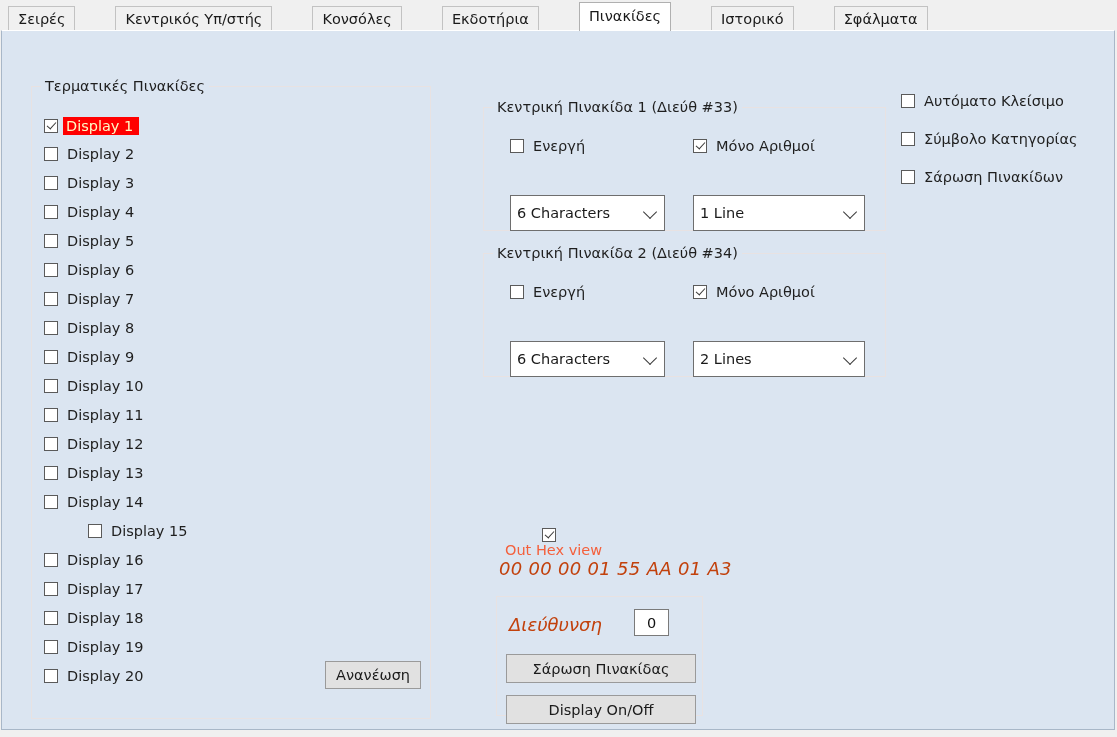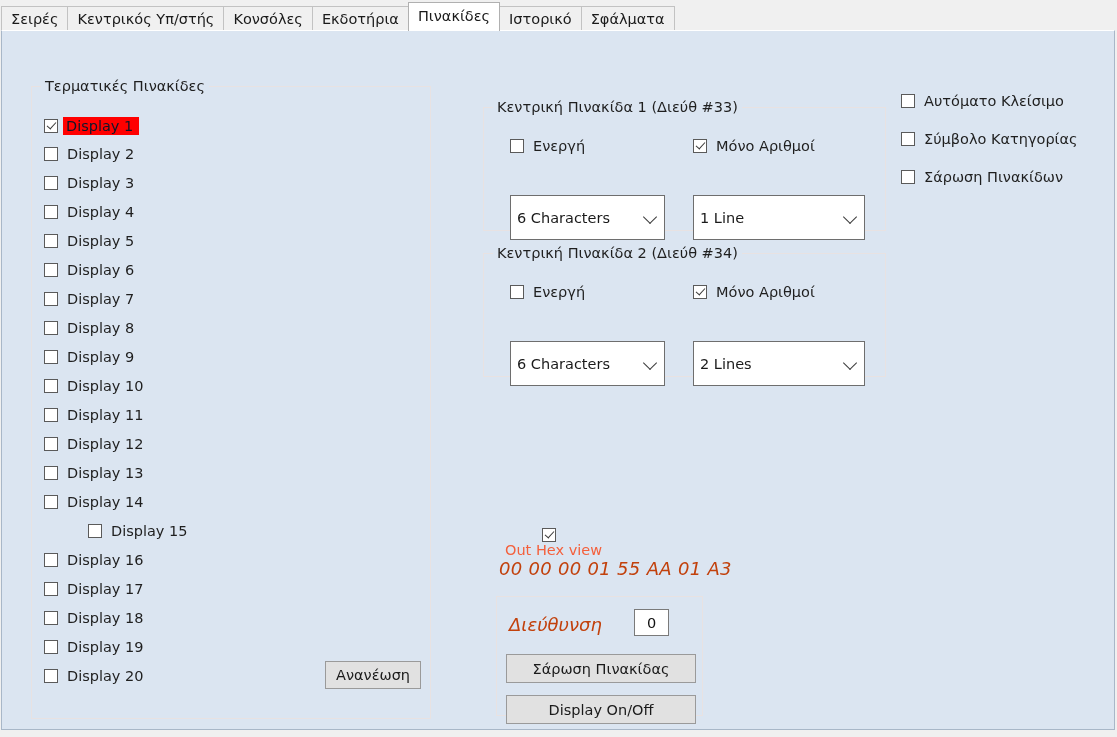--- a/index.html
+++ b/index.html
@@ -24,21 +24,22 @@
   
   .tabstrip {
     position: absolute;
     left: 0; top: 0;
     width: 1117px;
     height: 31px;
     background: #f0f0f0;
     display: flex;
     align-items: flex-end;
     box-sizing: border-box;
-    padding-left: 1px;
+    padding-left: 8px;
+    gap: 41px;
   }
   .tab {
     position: relative;
     height: 25px;
     line-height: 25px;
     padding: 0 9px;
     font-size: 14.5px;
     color: #1a1a1a;
     background: #f0f0f0;
     border: 1px solid #c2c2c2;
@@ -113,32 +114,32 @@
     border-width: 0 1.6px 1.6px 0;
     transform: rotate(42deg);
   }
   .cb-label {
     margin-left: 9px;
     font-size: 14.5px;
     color: #1f1f1f;
   }
   .cb-row.highlight .cb-label {
     background: #ff0000;
-    color: #0f172a;
+    color: #fef9c3;
     padding: 1px 6px 1px 3px;
     margin-left: 5px;
   }
 
   
   .dropdown {
     position: absolute;
     box-sizing: border-box;
     background: #ffffff;
     border: 1px solid #6e6e6e;
-    height: 45px;
+    height: 36px;
     display: flex;
     align-items: center;
     padding-left: 6px;
     font-size: 14.5px;
     color: #1a1a1a;
     cursor: default;
   }
   .dropdown .chev {
     position: absolute;
     right: 9px;

